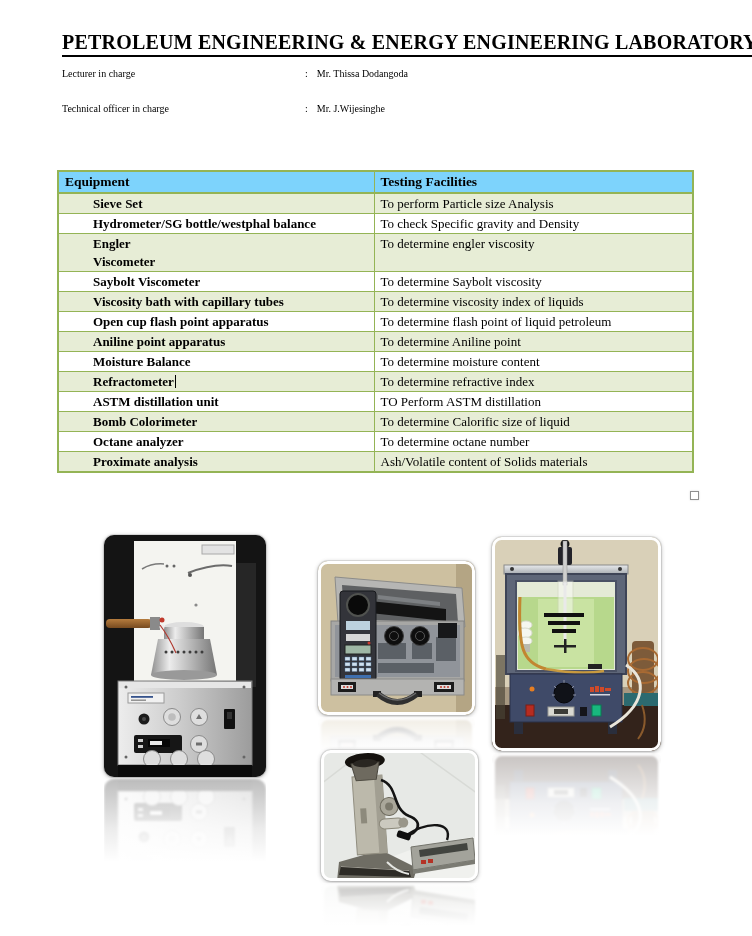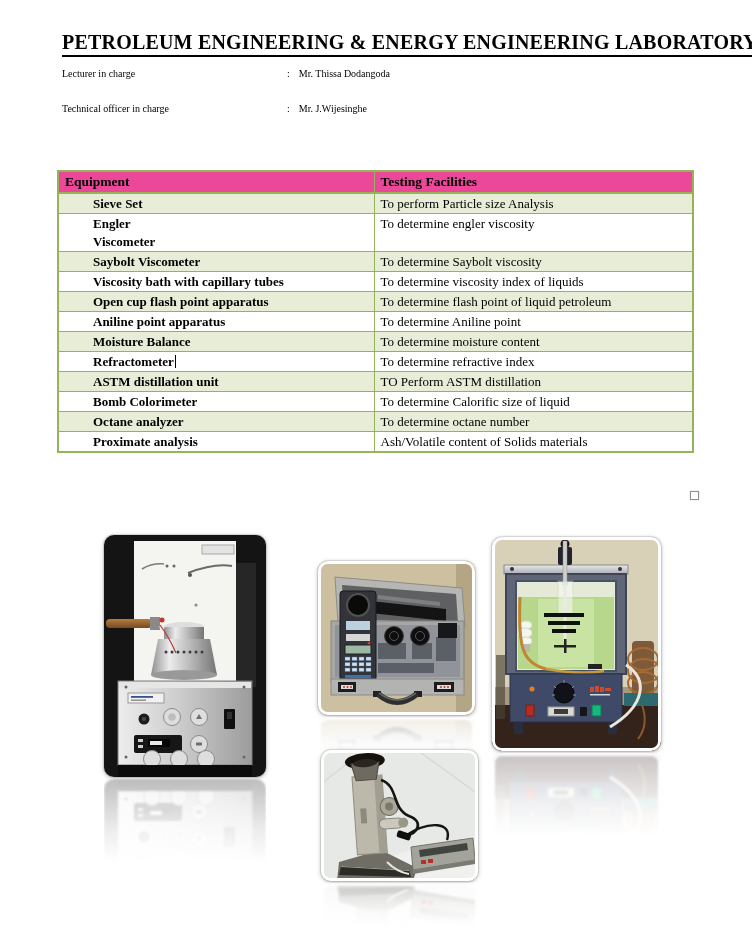--- a/index.html
+++ b/index.html
@@ -6,35 +6,35 @@
   .page{
     position:relative;width:752px;height:936px;background:#fff;overflow:hidden;
     font-family:"Liberation Serif", serif;color:#000;
   }
   
   .doc-title{
     position:absolute;left:62px;top:31px;font-size:20px;font-weight:bold;
     letter-spacing:.2px;border-bottom:2px solid #000;padding:0 6px 1px 0;white-space:nowrap;
   }
   .info-line{position:absolute;left:62px;font-size:10px;white-space:nowrap;}
-  .info-line .val{position:absolute;left:225px;top:0;white-space:nowrap;}
+  .info-line .val{position:absolute;left:243px;top:0;white-space:nowrap;}
   .info-line .sep{display:inline-block;margin-right:9px;}
   
   .equip-table{
     position:absolute;left:57px;top:170px;width:635px;border-collapse:collapse;
     table-layout:fixed;font-size:13px;
   }
   .equip-table td,.equip-table th{
     border:1px solid var(--table-border,#94b455);
     padding:1px 4px 0 6px;vertical-align:top;line-height:18px;overflow:hidden;
   }
   .equip-table{border:2px solid var(--table-border,#94b455);}
   .equip-table thead th{
     height:19px;text-align:left;font-weight:bold;font-size:13.5px;
-    border-bottom:2px solid var(--table-border,#94b455);background:#ec4899;
+    border-bottom:2px solid var(--table-border,#94b455);background:#7dd3fc;
   }
   .equip-table td.c-equip{font-weight:bold;white-space:pre-line;padding-left:34px;}
   .equip-table tbody tr{height:19px;}
   .equip-table tbody tr.tall{height:30px;}
   .equip-table tbody tr:nth-child(odd){background:var(--row-shade,#e7edd6);}
   col.c1{width:316px;} col.c2{width:319px;}
   .caret{display:inline-block;width:1.5px;height:13px;background:#000;vertical-align:-2px;margin-left:1px;}
   .resize-handle{
     position:absolute;left:690px;top:491px;width:7px;height:7px;background:#fff;
     border:1px solid #8f8f8f;box-shadow:0 0 2px rgba(0,0,0,.15);
@@ -82,20 +82,24 @@
     <thead>
       <tr>
         <th>Equipment</th>
         <th>Testing  Facilities</th>
       </tr>
     </thead>
     <tbody>
       <tr>
           <td class="c-equip">Sieve Set</td>
           <td>To perform Particle size Analysis</td>
+        </tr>
+      <tr>
+          <td class="c-equip">Hydrometer/SG bottle/westphal balance</td>
+          <td>To check Specific gravity and Density</td>
         </tr>
       <tr class="tall">
           <td class="c-equip">Engler
 Viscometer</td>
           <td>To determine engler viscosity</td>
         </tr>
       <tr>
           <td class="c-equip">Saybolt Viscometer</td>
           <td>To determine Saybolt viscosity</td>
         </tr>

